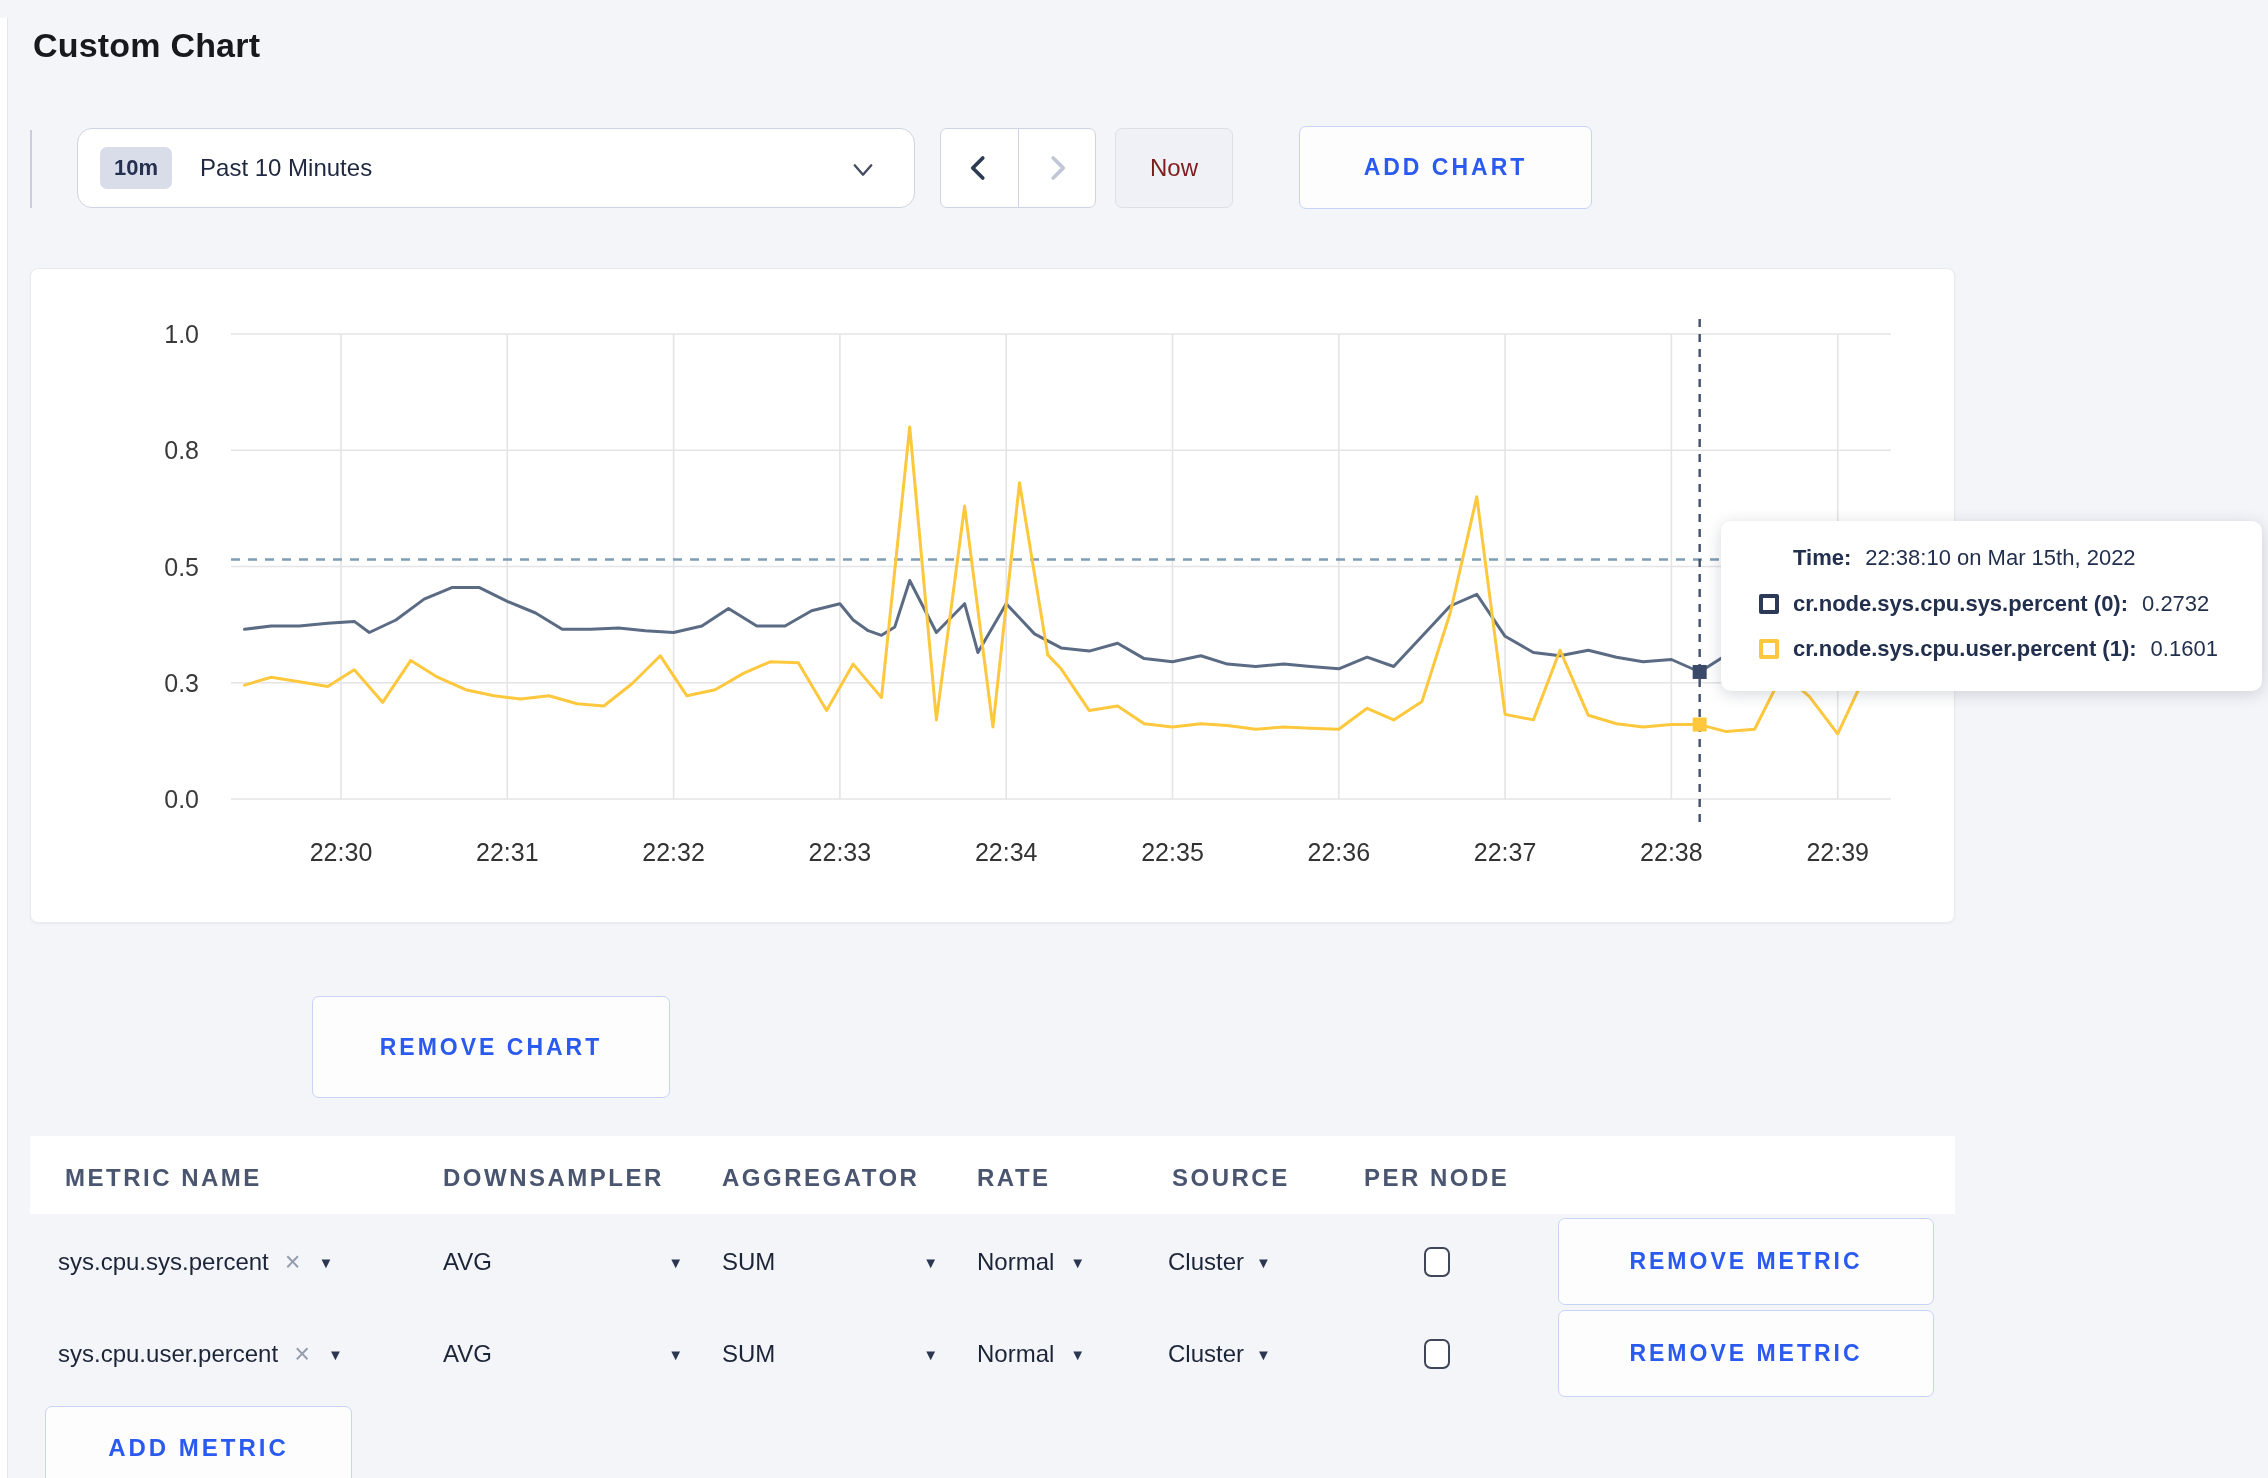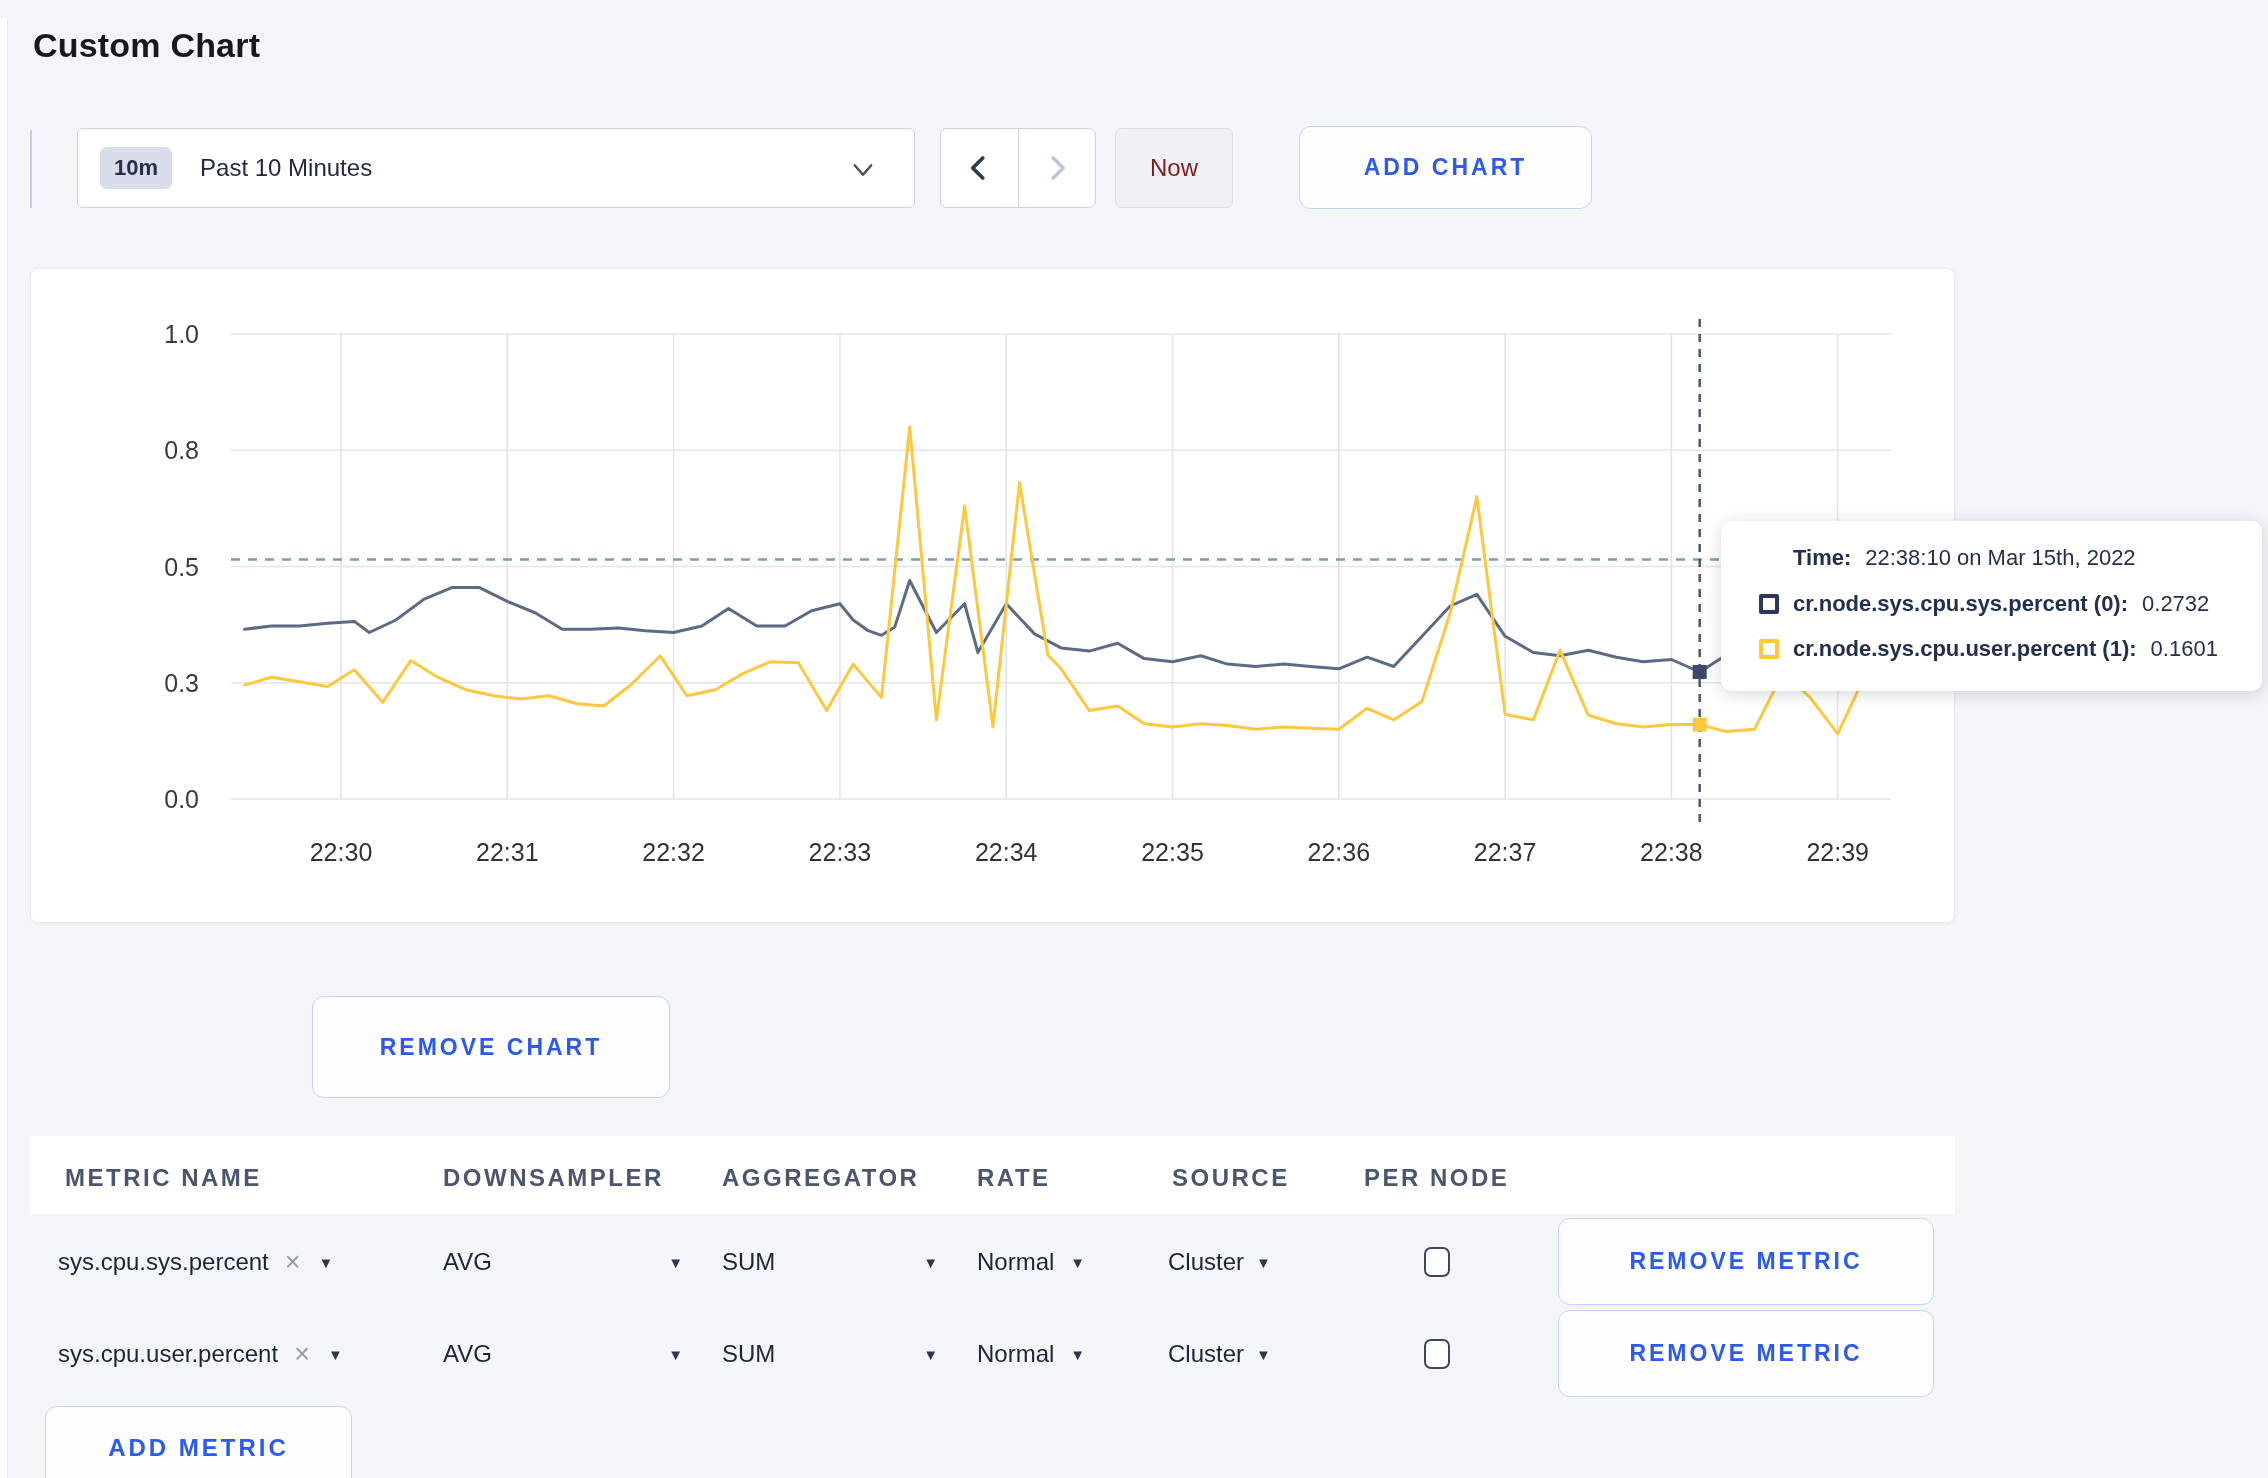--- a/index.html
+++ b/index.html
@@ -10,39 +10,39 @@
   .left-gutter { position:absolute; left:0; top:0; width:8px; height:1478px;
                  background:#ffffff; border-right:1px solid #e3e6ee; }
 
   .page-title { position:absolute; left:33px; top:8px; font-size:34px; font-weight:700;
                 color:#17191e; letter-spacing:0.2px; }
 
   
   .toolbar-divider { position:absolute; left:30px; top:112px; width:2px; height:78px; background:#c9cedd; }
 
   .timescale-dropdown { position:absolute; left:77px; top:110px; width:838px; height:80px;
-      background:#ffffff; border:1.5px solid #cdd3e0; border-radius:6px;
+      background:#ffffff; border:1.5px solid #cdd3e0; border-radius:15px;
       display:flex; align-items:center; cursor:pointer; }
   .ts-badge { margin-left:22px; background:#d9ddea; border-radius:7px; padding:8px 14px;
       font-size:22px; font-weight:700; color:#24304e; }
   .ts-label { margin-left:28px; font-size:24px; color:#1f2840; }
   .ts-chevron { position:absolute; right:38px; top:28px; color:#434c63; }
 
   .arrow-group { position:absolute; left:940px; top:110px; width:156px; height:80px;
       background:#ffffff; border:1.5px solid #cdd3e0; border-radius:7px; display:flex; }
   .arrow-btn { flex:1; display:flex; align-items:center; justify-content:center; cursor:pointer; }
   .arrow-btn.prev { border-right:1.5px solid #cdd3e0; color:#2c3a52; }
   .arrow-btn.next { color:#c0c6d4; }
 
   .now-button { position:absolute; left:1115px; top:110px; width:118px; height:80px;
       background:#eff1f6; border:1.5px solid #dbdfe8; border-radius:7px;
       display:flex; align-items:center; justify-content:center;
       font-size:24px; color:#7f1d1d; }
 
-  .btn-blue-outline { background:#fdfdfe; border:1.5px solid #c7d3f7; border-radius:12px;
+  .btn-blue-outline { background:#fdfdfe; border:1.5px solid #c7d3f7; border-radius:7px;
       color:#2b5af0; font-weight:700; letter-spacing:3px;
       display:flex; align-items:center; justify-content:center; cursor:pointer; }
   .add-chart-button { position:absolute; left:1299px; top:108px; width:293px; height:83px; font-size:23px; }
 
   
   .chart-card { position:absolute; left:30px; top:250px; width:1925px; height:655px;
       background:#ffffff; border:1px solid #e8eaef; border-radius:8px;
       box-shadow:0 1px 3px rgba(40,50,70,0.05); }
   .chart-card svg { position:absolute; left:0; top:0; }
 

